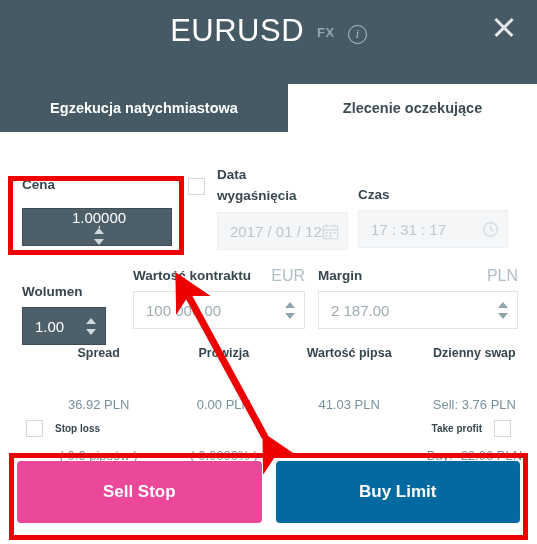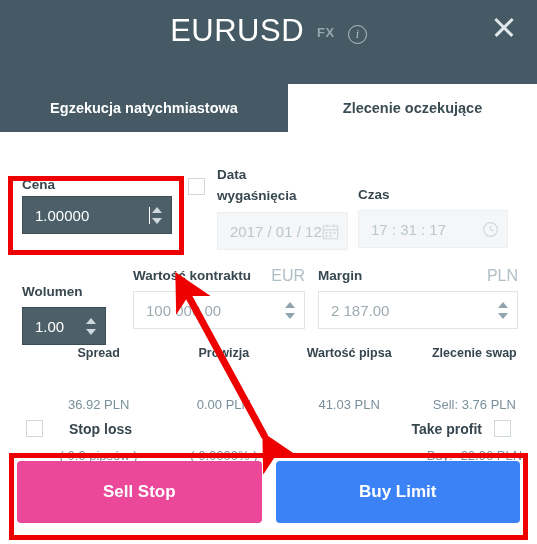--- a/index.html
+++ b/index.html
@@ -172,32 +172,32 @@
   .row3 { position: absolute; left: 0; top: 212px; width: 537px; display: flex; padding-left: 36px; }
   .stat { flex: 1; text-align: center; }
   .stat-title { font-size: 12.5px; font-weight: bold; color: #37474f; line-height: 19px; }
   .stat-line  { font-size: 13px; color: #78909c; line-height: 19px; margin-top: 32px; }
 
   
   .row4 { position: absolute; left: 0; top: 288px; width: 537px; height: 30px; }
   .sl { position: absolute; left: 26px; top: 0; display: flex; align-items: center; gap: 12px; }
   .tp { position: absolute; right: 26px; top: 0; display: flex; align-items: center; gap: 12px; }
   .sl .chk, .tp .chk { margin-top: 0; }
-  .ck-label { font-size: 14px; font-weight: bold; color: #37474f; margin-left: 14px; }
+  .ck-label { font-size: 10px; font-weight: bold; color: #37474f; }
 
   
   .btn-row { position: absolute; left: 17px; top: 329px; width: 503px; height: 62px; display: flex; gap: 14px; }
   .btn {
     flex: 1; border-radius: 4px;
     display: flex; align-items: center; justify-content: center;
     color: #ffffff; font-size: 17px; font-weight: bold;
     cursor: pointer; user-select: none;
   }
   .btn.sell { background: #ec4899; }
-  .btn.buy  { background: #3b82f6; }
+  .btn.buy  { background: #0369a1; }
 
   
   .annot { position: absolute; border: 5px solid #ee0000; pointer-events: none; }
   #annot-price { left: 8px;  top: 176px; width: 176px; height: 79px; }
   #annot-btns  { left: 9px;  top: 453px; width: 519px; height: 87px; }
   #annot-arrow { position: absolute; left: 0; top: 0; width: 537px; height: 544px; pointer-events: none; }
 </style>
 </head>
 <body>
 
@@ -216,21 +216,21 @@
     <div class="tab inactive">Egzekucja natychmiastowa</div>
     <div class="tab active">Zlecenie oczekujące</div>
   </div>
 
   <div class="body">
 
     <div class="row1">
 
       <div class="cena-block">
         <div class="field-label">Cena</div>
-        <div class="input dark" style="margin-top:2px;">
+        <div class="input dark" style="margin-top:14px;flex-direction:column;">
           <span class="val">1.00000</span>
             <span class="caret"></span>
           <span class="spin onDark">
               <i class="up"></i>
               <i class="down"></i>
             </span>
         </div>
       </div>
 
       <div class="exp-block">
@@ -324,21 +324,21 @@
         <div class="stat-title">Prowizja</div>
         <div class="stat-line">0.00 PLN</div>
         <div class="stat-line">( 0.0000% )</div>
       </div>
       <div class="stat">
         <div class="stat-title">Wartość pipsa</div>
         <div class="stat-line">41.03 PLN</div>
         <div class="stat-line"></div>
       </div>
       <div class="stat">
-        <div class="stat-title">Zlecenie swap</div>
+        <div class="stat-title">Dzienny swap</div>
         <div class="stat-line">Sell: 3.76 PLN</div>
         <div class="stat-line">Buy: -22.96 PLN</div>
       </div>
     </div>
 
     <div class="row4">
       <div class="sl">
         <span class="chk"></span>
         <span class="ck-label">Stop loss</span>
       </div>

